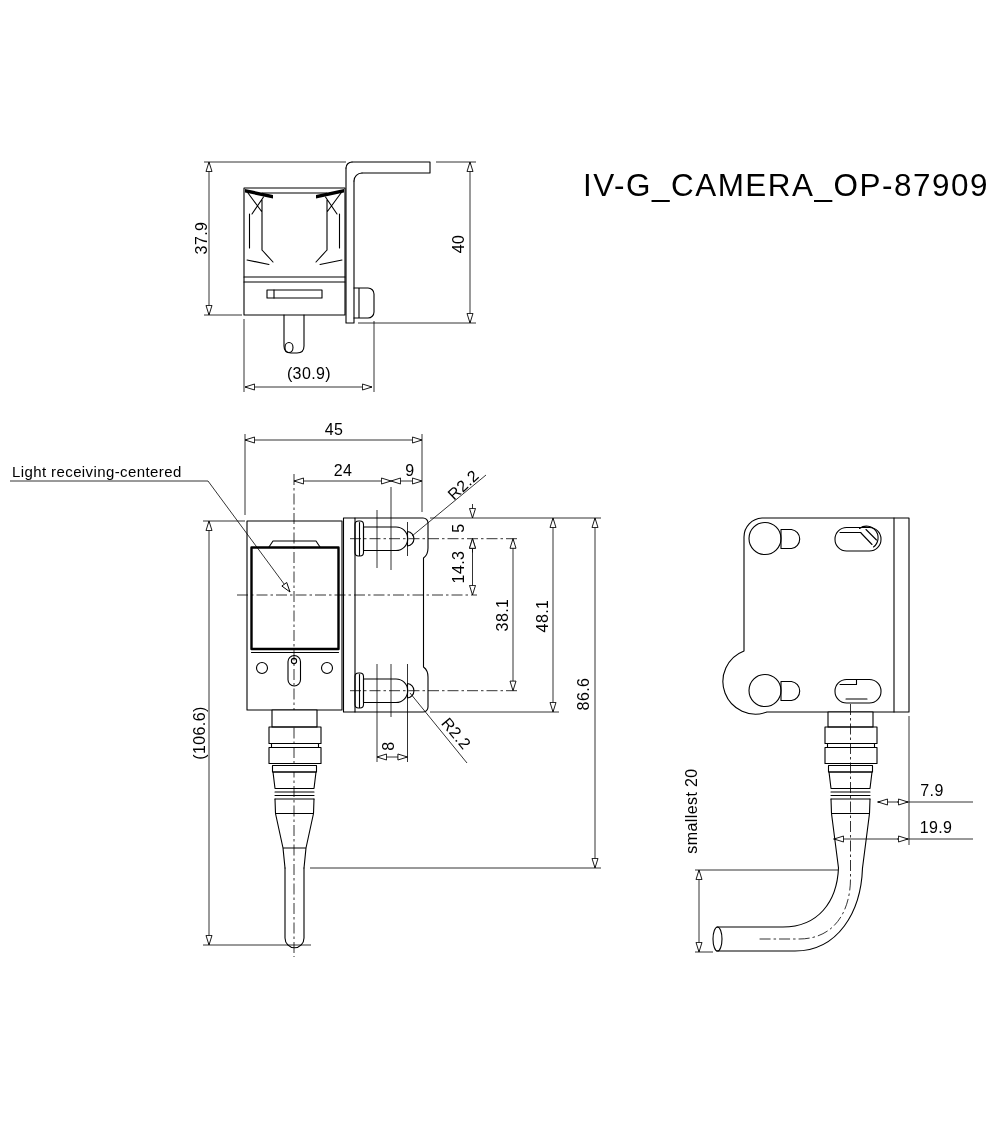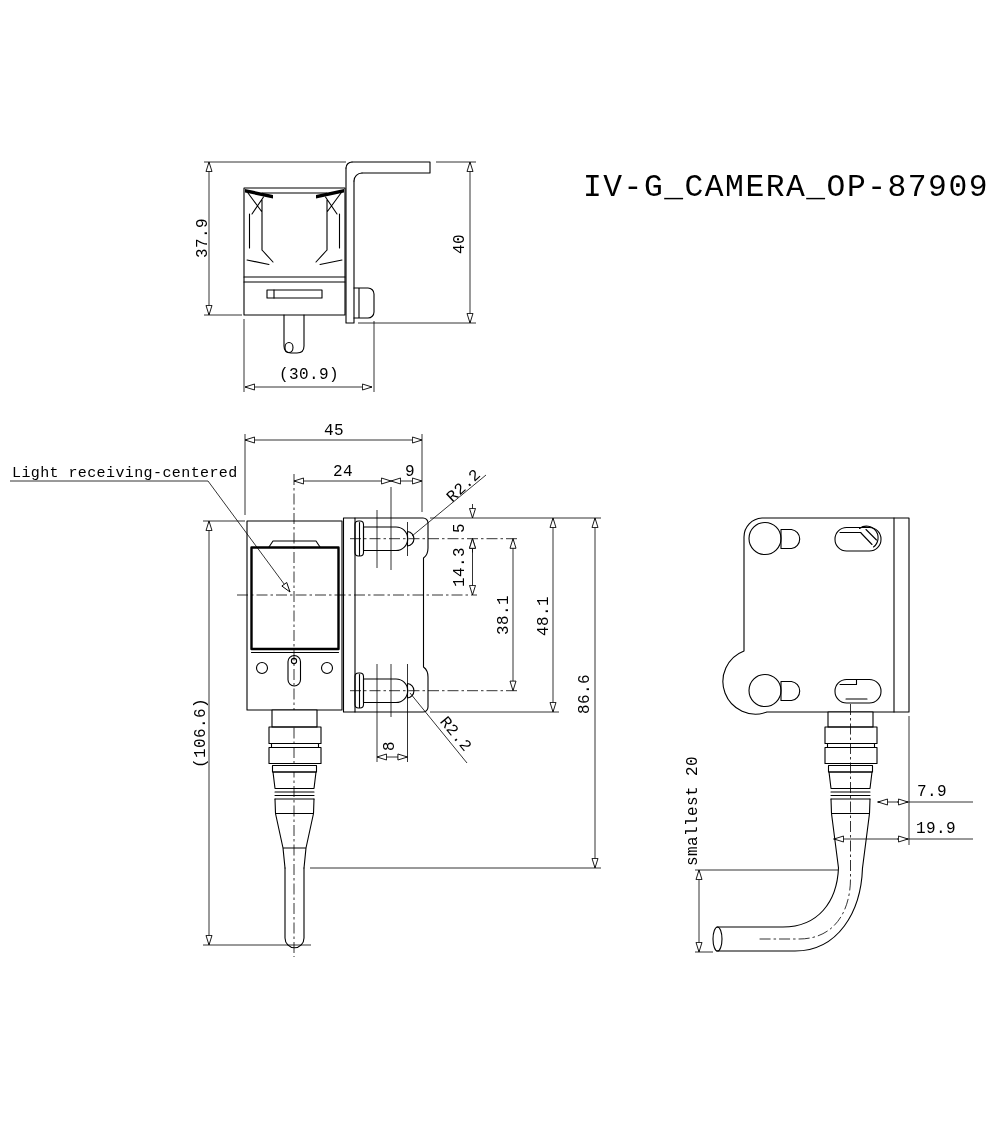--- a/index.html
+++ b/index.html
@@ -1,18 +1,18 @@
 <!DOCTYPE html>
 <html><head>
 <meta charset="utf-8">
 <style>
   html,body { margin:0; padding:0; background:#e8e8e8; }
   .sheet {
     position:relative; width:848px; height:1122px; background:#ffffff;
-    font-family:Liberation Mono, monospace;
+    font-family:Liberation Sans, sans-serif;
   }
   svg { display:block; }
   
   .ln   { fill:none; stroke:#000; stroke-width:1.1; stroke-linecap:round; stroke-linejoin:round; }
   .lnf  { fill:#fff; stroke:#000; stroke-width:1.1; stroke-linejoin:round; }
   .thk  { fill:none; stroke:#000; stroke-width:2.4; stroke-linejoin:round; }
   .thin { fill:none; stroke:#000; stroke-width:0.8; }
   .cl   { fill:none; stroke:#000; stroke-width:0.8; stroke-dasharray:11 3 2.5 3; }
   .blk  { fill:#000; stroke:none; }
   text  { fill:#000; font-size:15px; letter-spacing:0.4px; }

